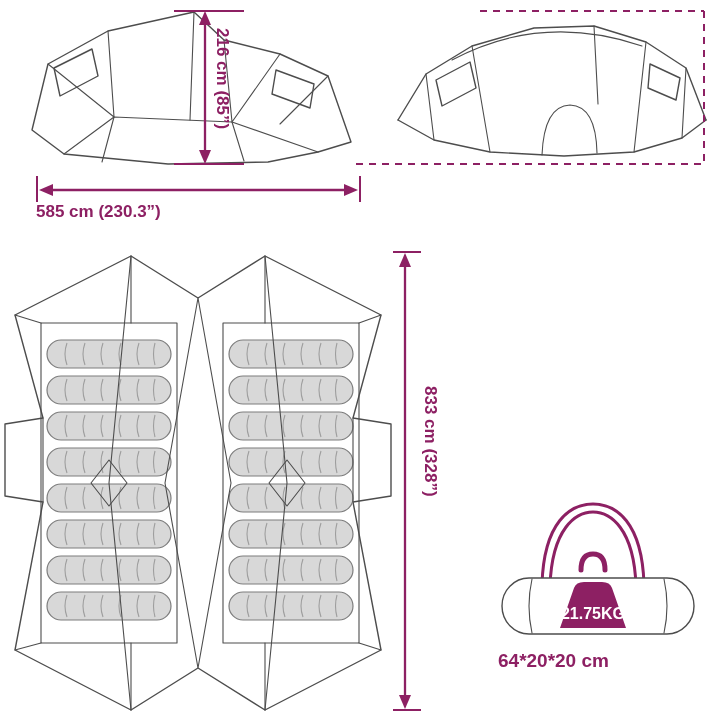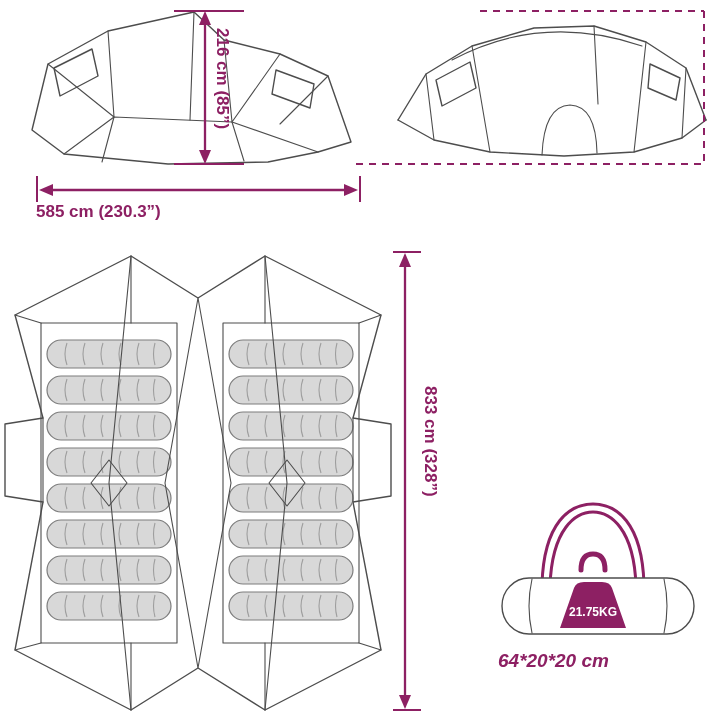--- a/index.html
+++ b/index.html
@@ -17,21 +17,21 @@
   .label{
     position:absolute;color:var(--accent);font-weight:bold;font-size:17px;
     white-space:nowrap;
   }
   .vertical{writing-mode:vertical-rl;}
   .center{}
   .handle path{fill:none;stroke:var(--accent);stroke-width:3;stroke-linecap:round;}
   .weight-body{fill:var(--accent);stroke:none;}
   .weight-knob{fill:none;stroke:var(--accent);stroke-width:5;stroke-linecap:round;}
   .weight-label{
-    position:absolute;color:#ffffff;font-weight:bold;font-size:12px;
+    position:absolute;color:#ffffff;font-weight:bold;font-size:16px;
     width:100px;text-align:center;
   }
   .size-label{font-size:19px;}
 </style>
 </head>
 <body>
 
 <div class="canvas">
 
   <svg style="left:18px;top:4px;" width="350" height="168" viewBox="0 0 350 168">
@@ -146,15 +146,15 @@
   </svg>
 
   <div class="label vertical" style="left:212px;top:28px;">216 cm (85”)</div>
 
   <div class="label center" style="left:36px;top:202px;width:324px;">585 cm (230.3”)</div>
 
   <div class="label vertical" style="left:420px;top:386px;">833 cm (328”)</div>
 
   <div class="weight-label" style="left:543px;top:605px;">21.75KG</div>
 
-  <div class="label center size-label" style="left:498px;top:650px;width:200px;font-style:italic;">64*20*20 cm</div>
+  <div class="label center size-label" style="left:498px;top:650px;width:200px;">64*20*20 cm</div>
 
 </div>
 
 </body></html>

